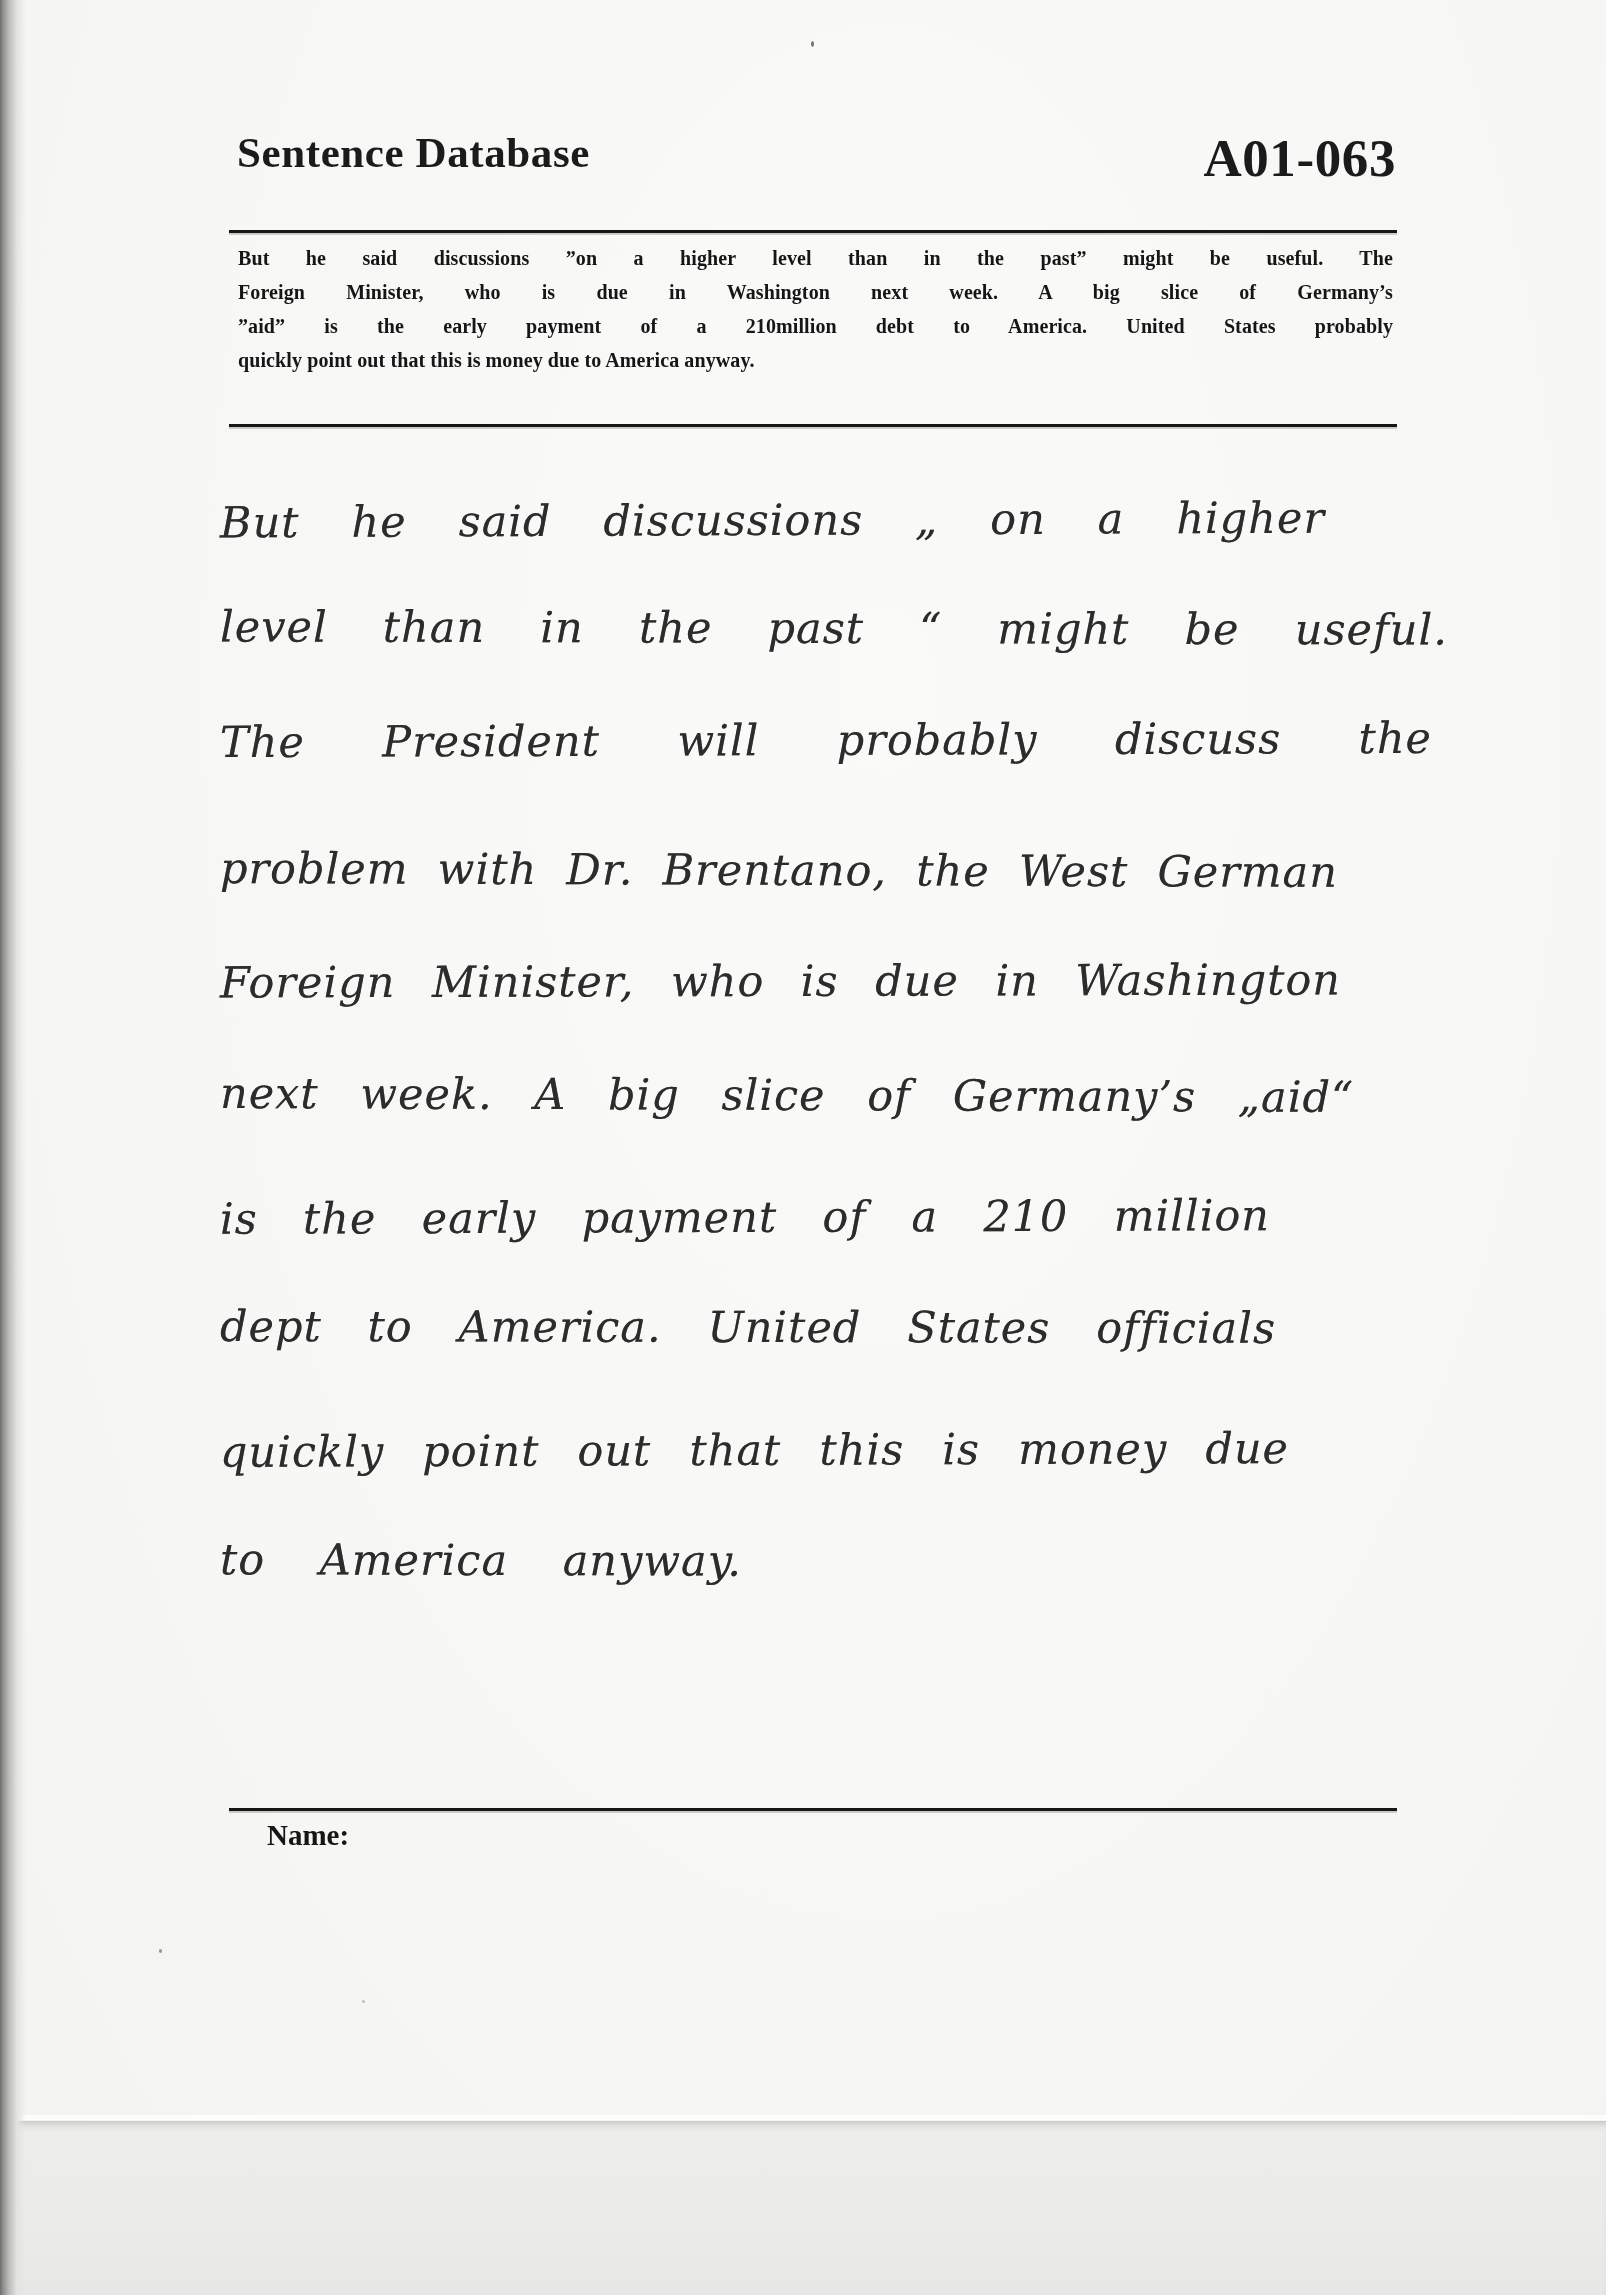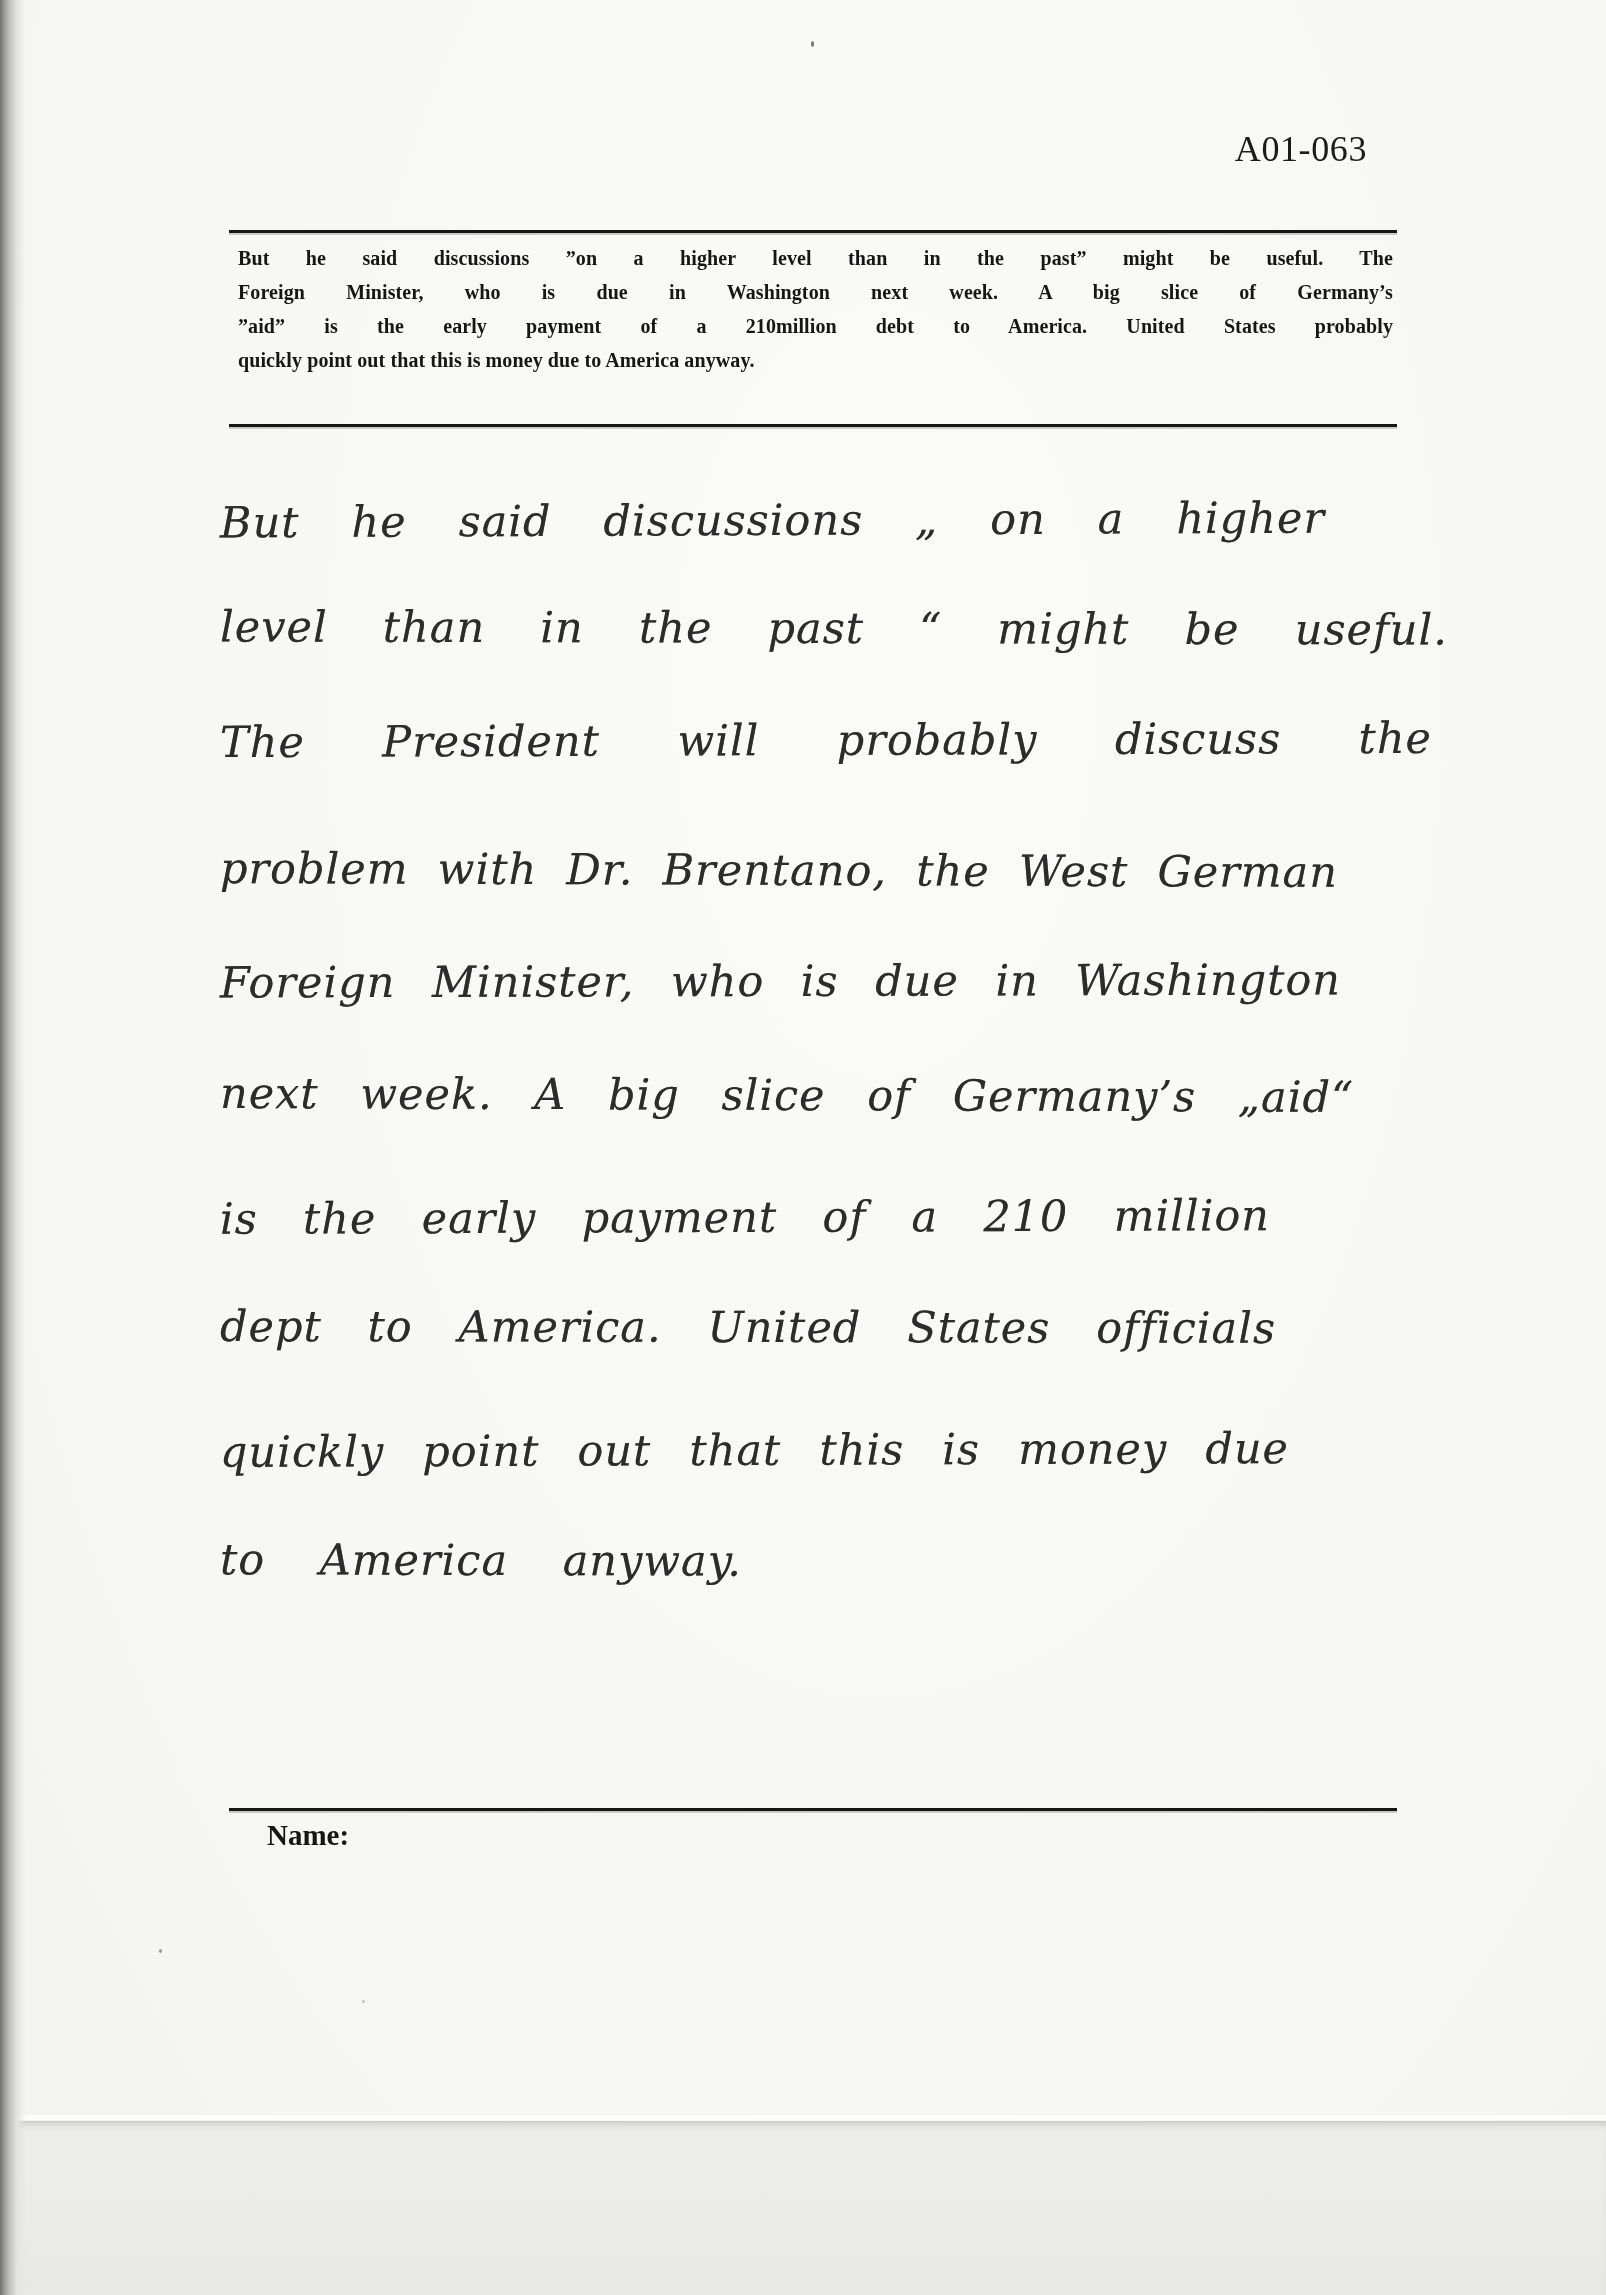--- a/index.html
+++ b/index.html
@@ -61,24 +61,24 @@
     position: absolute;
     left: 237px;
     top: 128px;
     font-size: 43px;
     font-weight: bold;
     letter-spacing: 0.6px;
     white-space: nowrap;
   }
   .form-id {
     position: absolute;
-    right: 240px;
+    right: 211px;
     top: 128px;
-    font-size: 36px;
-    font-weight: normal;
+    font-size: 53px;
+    font-weight: bold;
     letter-spacing: 0.6px;
     white-space: nowrap;
   }
 
   
   .rule {
     position: absolute;
     left: 229px;
     width: 1168px;
     height: 3.2px;
@@ -149,20 +149,21 @@
 
 <div class="page">
 
   <div class="scan-bottom"></div>
   <div class="paper-edge-highlight"></div>
   <div class="scan-edge-left"></div>
   <div class="speck s1"></div>
   <div class="speck s2"></div>
   <div class="speck s3"></div>
 
+  <div class="page-title">Sentence Database</div>
   <div class="form-id">A01-063</div>
 
   <div class="rule top"></div>
   <div class="printed">
     <div class="pline">But he said discussions ”on a higher level than in the past” might be useful.  The</div>
     <div class="pline">Foreign Minister, who is due in Washington next week.  A big slice of Germany’s</div>
     <div class="pline">”aid” is the early payment of a 210million debt to America.  United States probably</div>
     <div class="pline last">quickly point out that this is money due to America anyway.</div>
   </div>
   <div class="rule mid"></div>

